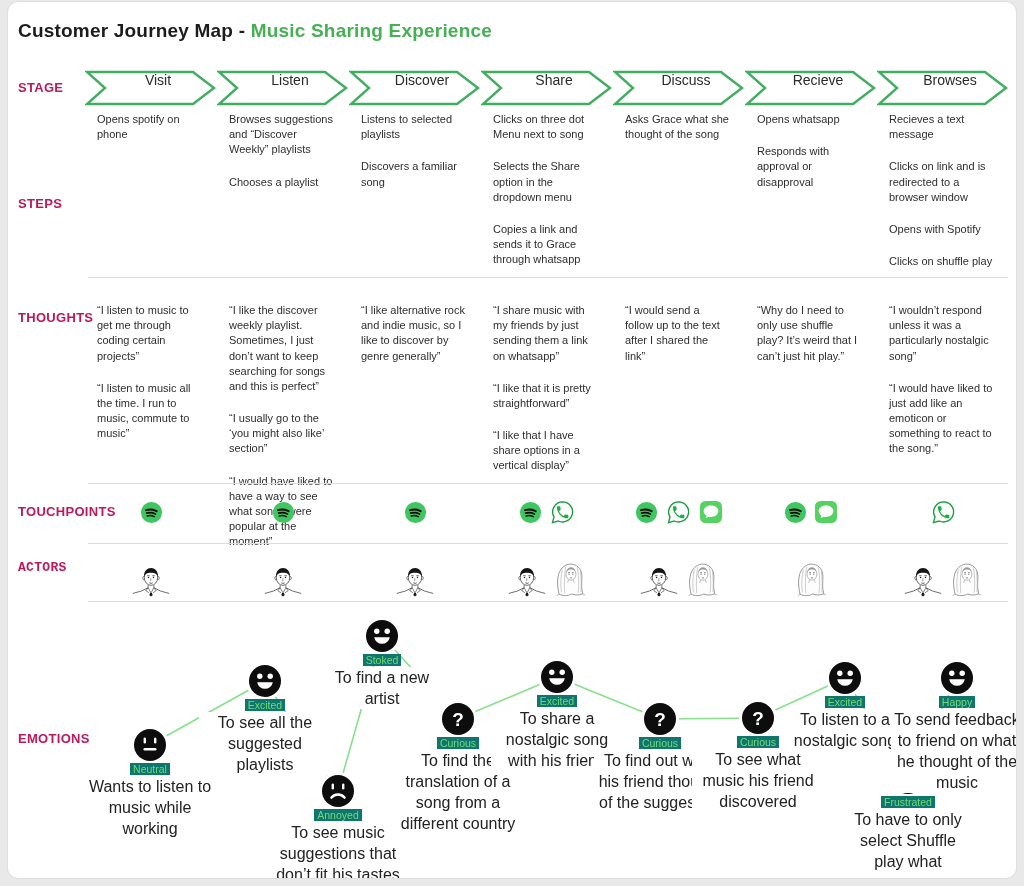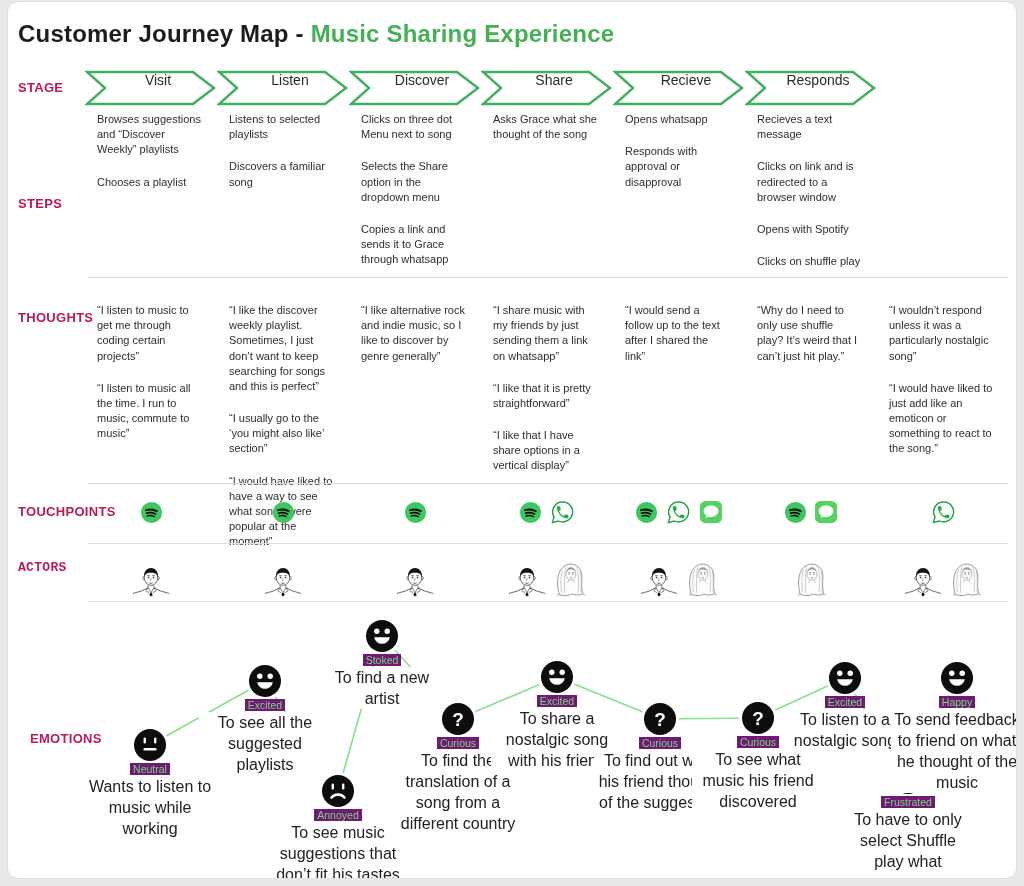--- a/index.html
+++ b/index.html
@@ -7,25 +7,25 @@
     width:1024px;height:886px;position:relative;
     background:#e9e9e9;
     font-family:"Liberation Sans", sans-serif;
   }
   .card{
     position:absolute;left:8px;top:2px;width:1008px;height:876px;
     background:#ffffff;border-radius:10px;overflow:hidden;
     box-shadow:0 0 0 1px #e0e0e0;
   }
   .inner{position:absolute;left:-8px;top:-2px;width:1024px;height:886px;}
-  .title{position:absolute;left:18px;top:20px;font-size:24px;font-weight:bold;color:#1c1c1c;letter-spacing:.2px;white-space:nowrap;}
+  .title{position:absolute;left:18px;top:20px;font-size:19px;font-weight:bold;color:#1c1c1c;letter-spacing:.2px;white-space:nowrap;}
   .title .green{color:#45b054;}
   .row-label{position:absolute;left:18px;font-size:13px;font-weight:bold;color:#be185d;letter-spacing:.3px;}
   #lbl-stage{top:80px;} #lbl-steps{top:196px;} #lbl-thoughts{top:310px;}
-  #lbl-touchpoints{top:504px;text-align:center;} #lbl-actors{top:560px;font-family:Liberation Mono, monospace;} #lbl-emotions{top:731px;margin-left:12px;}
+  #lbl-touchpoints{top:504px;text-align:center;} #lbl-actors{top:560px;font-family:Liberation Mono, monospace;} #lbl-emotions{top:731px;}
 
   #stages{position:absolute;left:85px;top:70px;display:flex;gap:0;}
   .stage-arrow{position:relative;width:132px;height:19px;flex:0 0 auto;}
   .stage-arrow svg{position:absolute;left:0;top:0;}
   .stage-label{position:absolute;left:16px;right:2px;top:0;bottom:0;display:flex;align-items:center;justify-content:center;font-size:14px;color:#2a2a2a;}
 
   .grid7{position:absolute;left:85px;width:924px;display:grid;grid-template-columns:repeat(7,132px);}
   #steps{top:112px;}
   #thoughts{top:303px;}
   .col-cell{padding:0 16px 0 12px;box-sizing:border-box;}
@@ -35,21 +35,21 @@
   #div1{top:277px;} #div2{top:483px;} #div3{top:543px;} #div4{top:601px;}
 
   #touchpoints{top:494px;}
   .tp-cell{display:flex;align-items:center;justify-content:center;gap:7px;height:36px;}
   #actors{top:543px;}
   .actor-cell{display:flex;align-items:flex-end;justify-content:center;gap:2px;height:56px;}
 
   #emo-lines{position:absolute;left:0;top:0;z-index:0;pointer-events:none;}
   .emotion-node{position:absolute;width:132px;text-align:center;z-index:1;}
   .emotion-node svg.face{display:block;margin:0 auto;}
-  .emo-label{width:fit-content;margin:1px auto 0;background:#701a75;padding:0 3px;font-size:10.5px;color:#74d974;}
+  .emo-label{width:fit-content;margin:1px auto 0;background:#0f766e;padding:0 3px;font-size:10.5px;color:#74d974;}
   .emo-desc{width:fit-content;margin:1px auto 0;background:#fff;padding:0 2px;font-size:16px;line-height:1.32;color:#222;max-width:128px;}
 </style>
 </head>
 <body>
 
 <div class="card">
   <div class="inner">
 
     <div class="title">
       <span>Customer Journey Map - </span><span class="green">Music Sharing Experience</span>
@@ -84,31 +84,40 @@
         <div class="stage-arrow">
          <svg width="132" height="36" viewBox="0 0 132 36">
            <polygon points="2,2 108,2 129,18 108,34 2,34 20,18" fill="#ffffff" stroke="#3fae5e" stroke-width="2.4"></polygon>
          </svg>
          <span class="stage-label">Share</span>
        </div>
         <div class="stage-arrow">
          <svg width="132" height="36" viewBox="0 0 132 36">
            <polygon points="2,2 108,2 129,18 108,34 2,34 20,18" fill="#ffffff" stroke="#3fae5e" stroke-width="2.4"></polygon>
          </svg>
+         <span class="stage-label">Discuss</span>
+       </div>
+        <div class="stage-arrow">
+         <svg width="132" height="36" viewBox="0 0 132 36">
+           <polygon points="2,2 108,2 129,18 108,34 2,34 20,18" fill="#ffffff" stroke="#3fae5e" stroke-width="2.4"></polygon>
+         </svg>
          <span class="stage-label">Recieve</span>
        </div>
         <div class="stage-arrow">
          <svg width="132" height="36" viewBox="0 0 132 36">
            <polygon points="2,2 108,2 129,18 108,34 2,34 20,18" fill="#ffffff" stroke="#3fae5e" stroke-width="2.4"></polygon>
          </svg>
-         <span class="stage-label">Responds</span>
+         <span class="stage-label">Browses</span>
        </div>
       </div>
 
     <div id="steps" class="grid7">
+        <div class="col-cell">
+          <div class="step-item">Opens spotify on phone</div>
+        </div>
         <div class="col-cell">
           <div class="step-item">Browses suggestions and “Discover Weekly” playlists</div>
           <div class="step-item">Chooses a playlist</div>
         </div>
         <div class="col-cell">
           <div class="step-item">Listens to selected playlists</div>
           <div class="step-item">Discovers a familiar song</div>
         </div>
         <div class="col-cell">
           <div class="step-item">Clicks on three dot Menu next to song</div>

